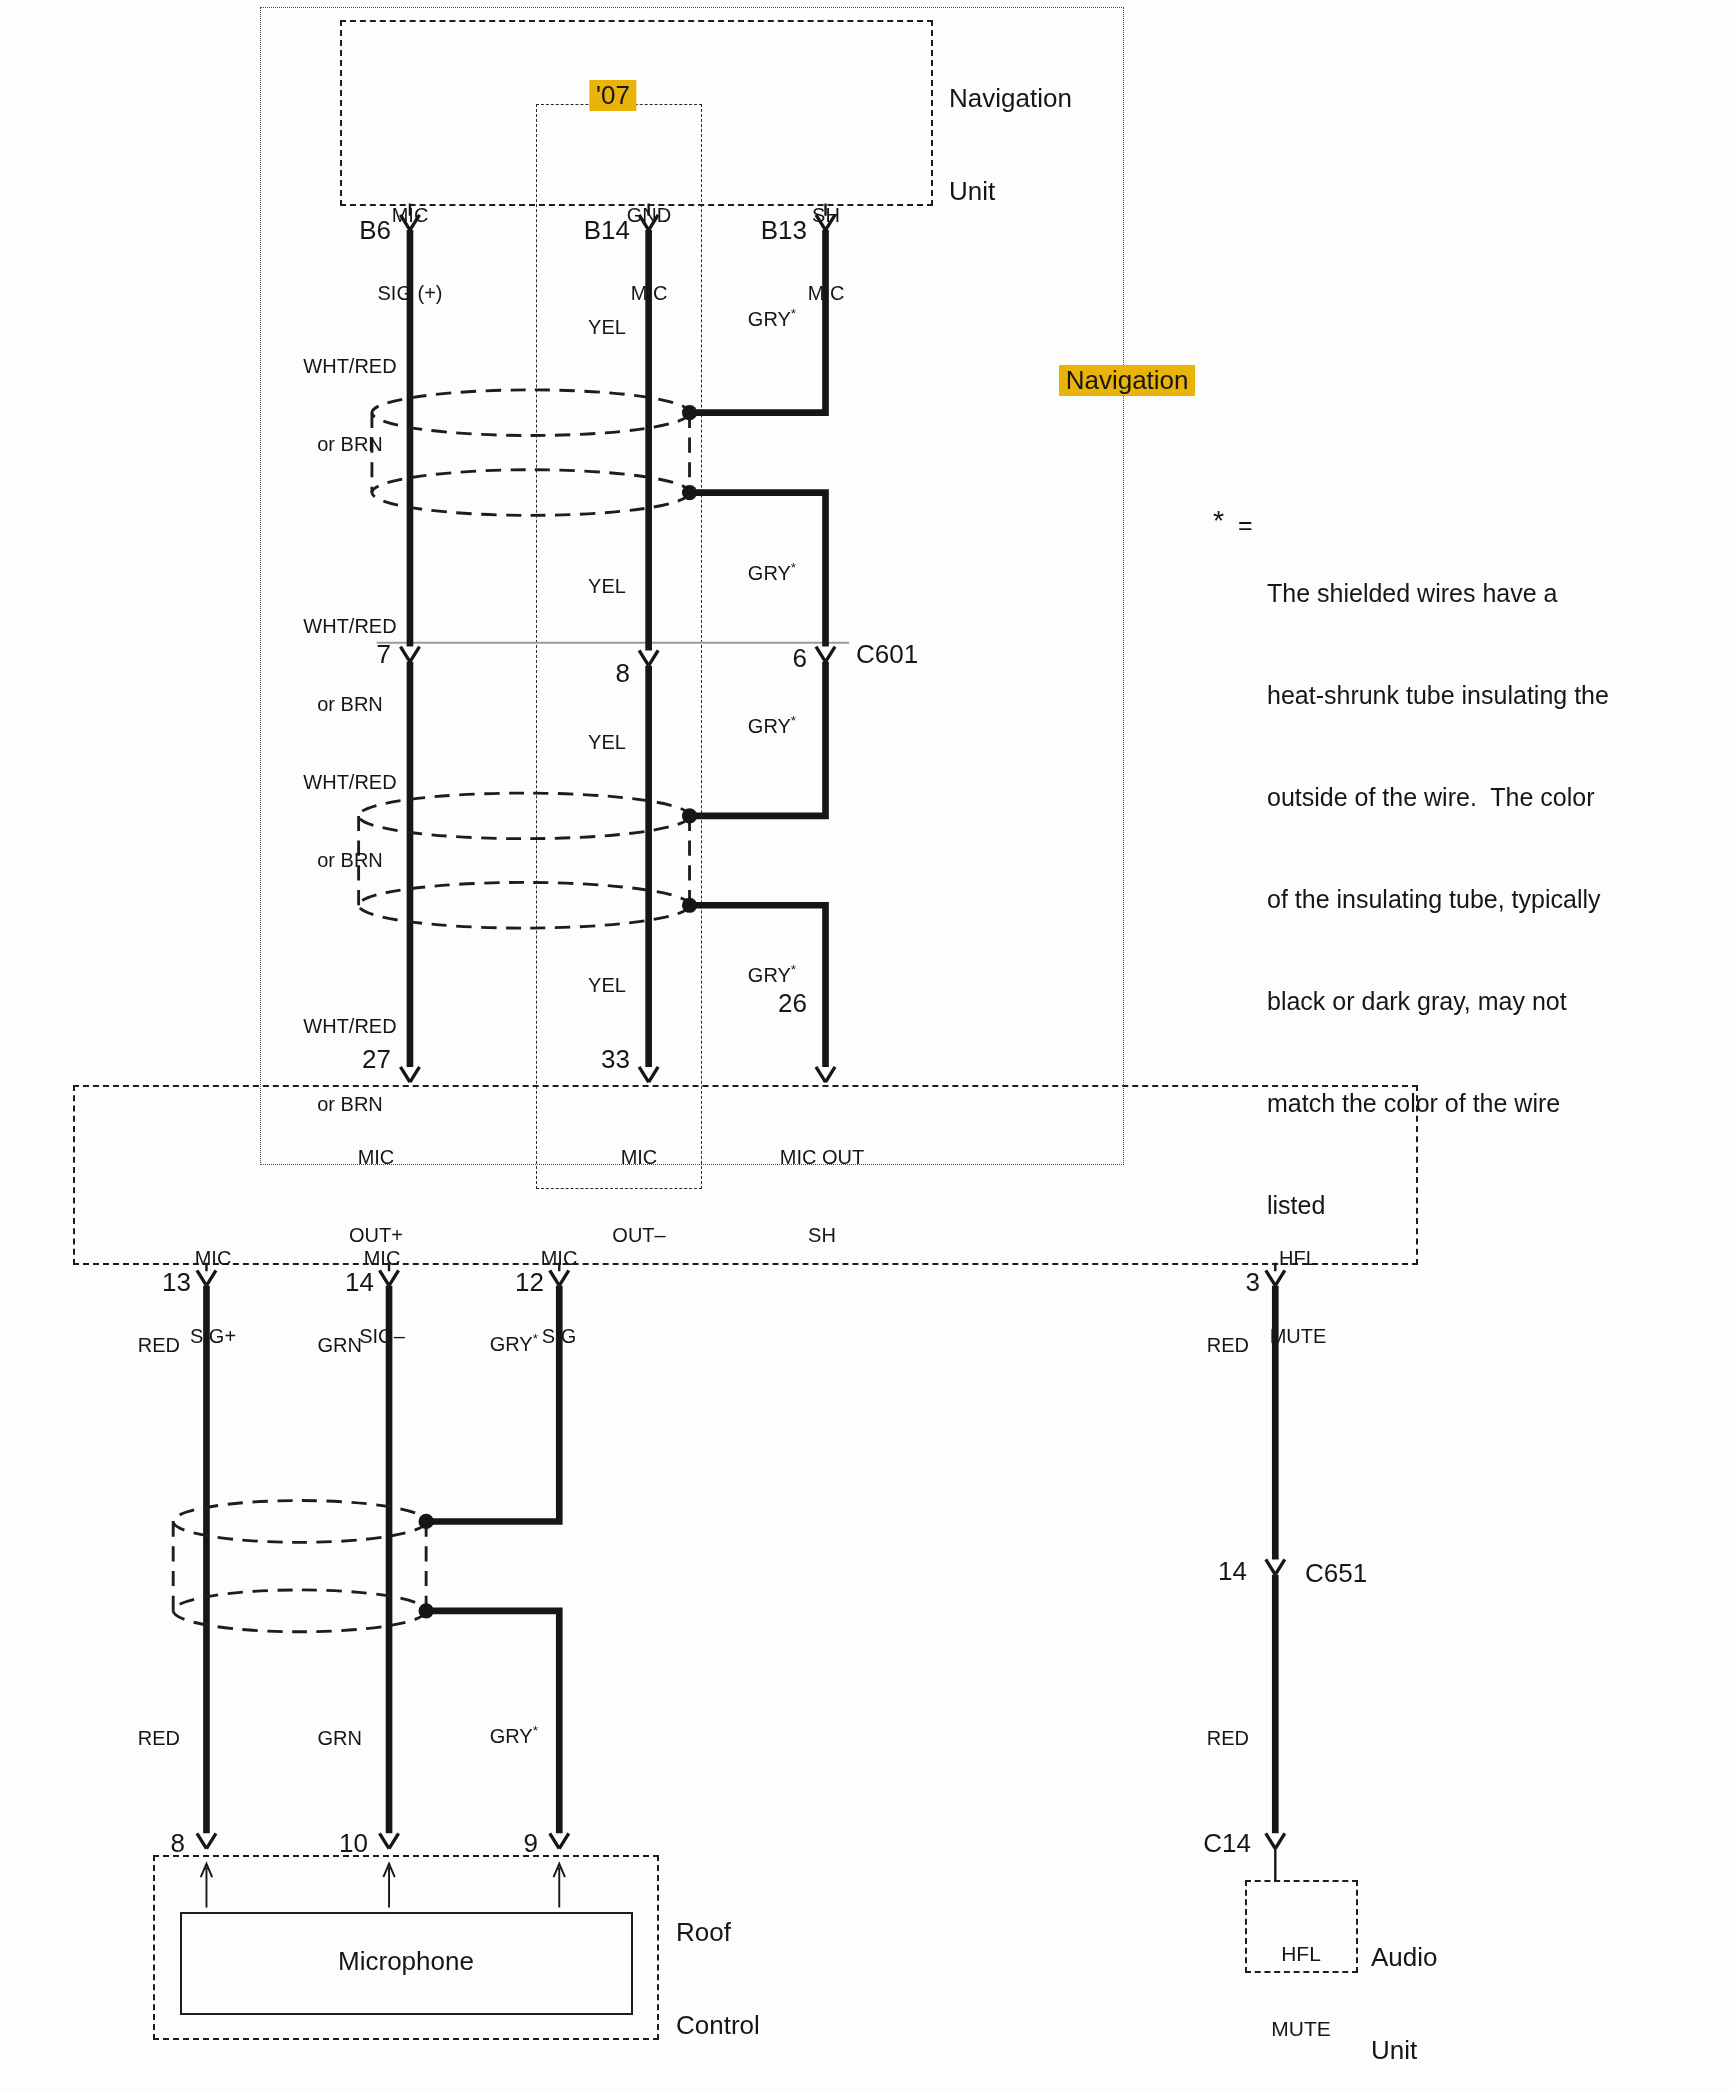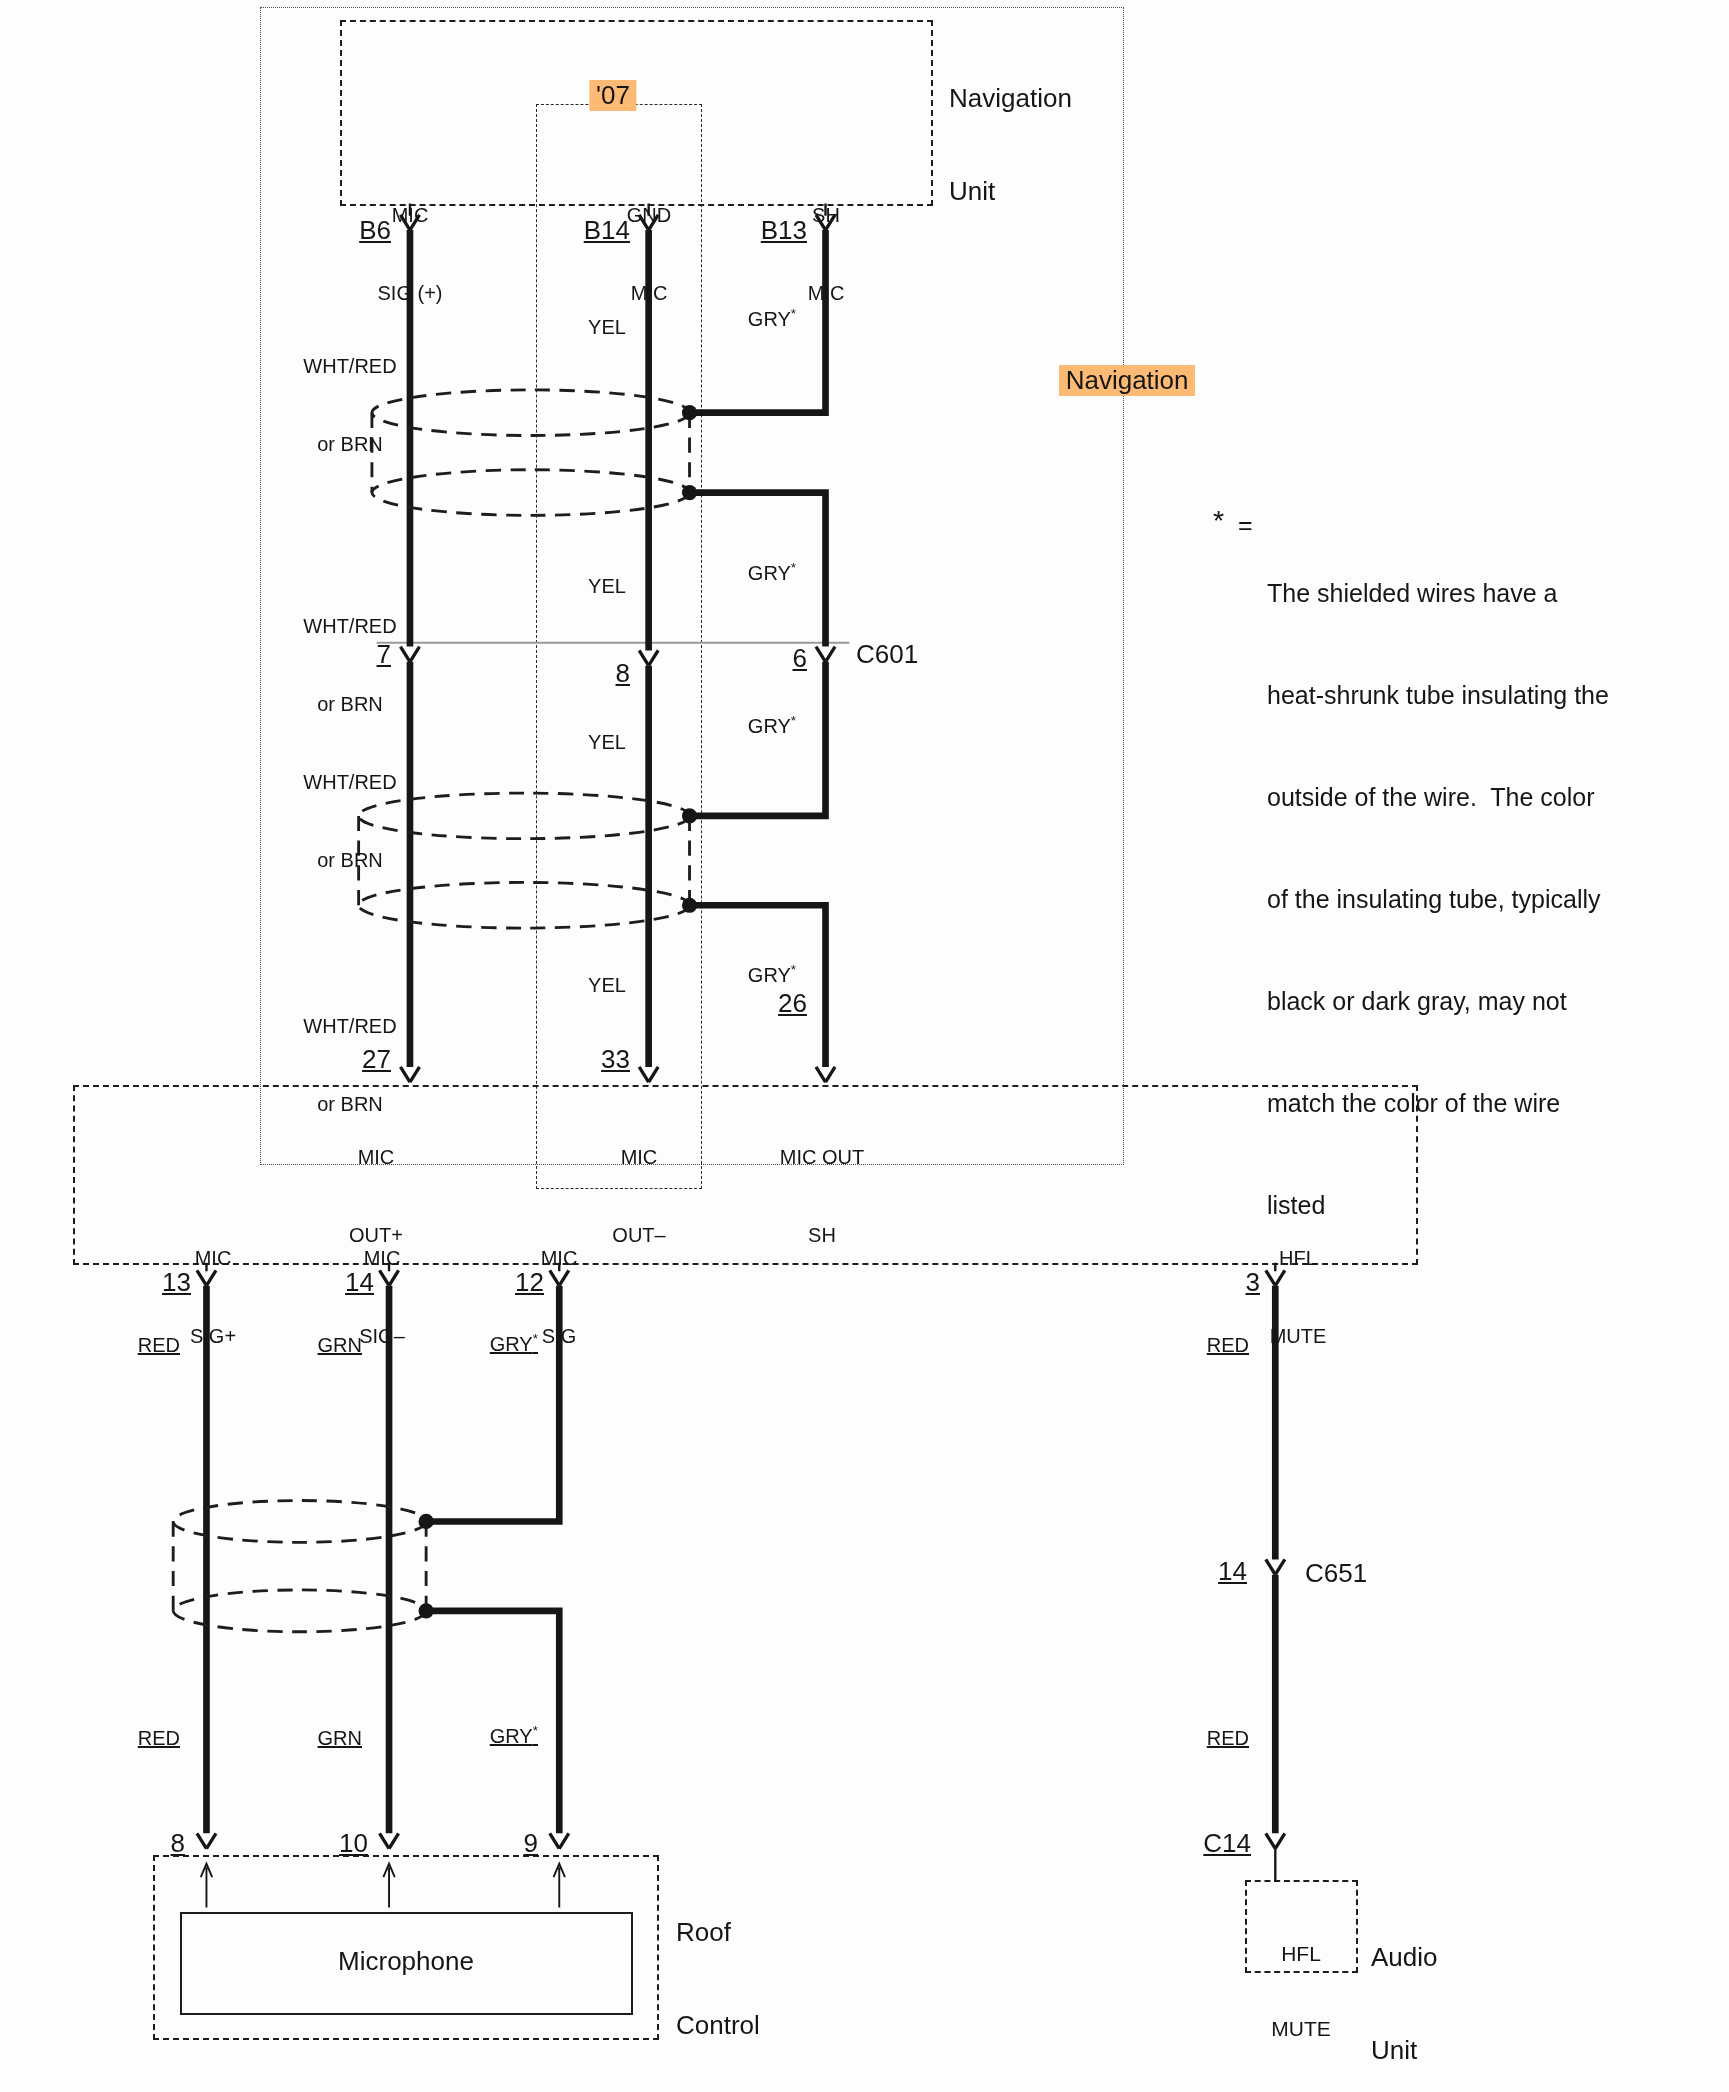--- a/index.html
+++ b/index.html
@@ -6,28 +6,28 @@
   #canvas{position:relative;width:1729px;height:2092px;background:#fdfdfd;overflow:hidden;
           font-family:"Liberation Sans",sans-serif;color:#161616;}
   .box{position:absolute;box-sizing:border-box;background:transparent;}
   .dashed{border:2.9px dashed #1d1d1d;}
   .dashed2{border:1.9px dashed #2a2a2a;}
   .dotted{border:1.9px dotted #4a4a4a;}
   .solidb{border:2.9px solid #1d1d1d;}
   svg{position:absolute;left:0;top:0;}
   .t{position:absolute;white-space:pre;color:#161616;}
   .c{transform:translateX(-50%);text-align:center;}
-  .r{transform:translateX(-100%);text-align:left;text-decoration:underline;}
+  .r{transform:translateX(-100%);text-align:left;}
   .ln{display:block;}
   .f22{font-size:21px;line-height:25px;}
   .f23{font-size:20px;line-height:26px;}
   .f26{font-size:25px;line-height:34px;}
   .f27{font-size:26px;line-height:31px;}
   .f30{font-size:28.5px;line-height:28.5px;}
-  .wbg{background:#fdba74;padding:0 6.7px;}
+  .wbg{background:#eab308;padding:0 6.7px;}
   sup{font-size:68%;}
 </style>
 </head>
 <body>
 
 <div id="canvas">
 
   <div class="box dotted" style="left:260px;top:6.7px;width:864px;height:1158px"></div>
   <div class="box dashed" style="left:340px;top:20px;width:593px;height:186px"></div>
   <div class="box dashed2" style="left:536px;top:104px;width:166px;height:1085px"></div>

